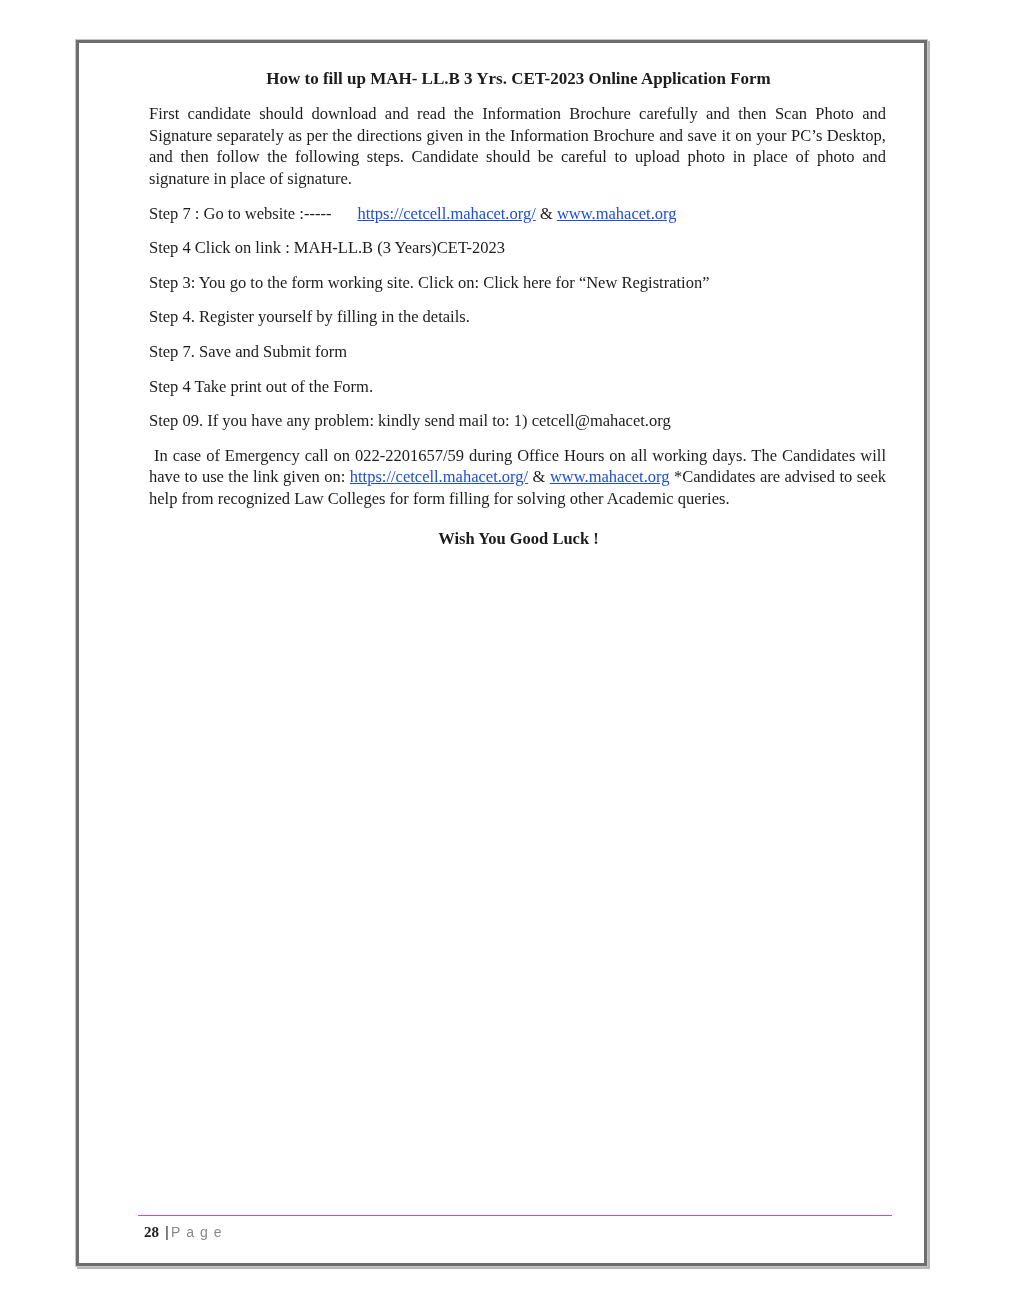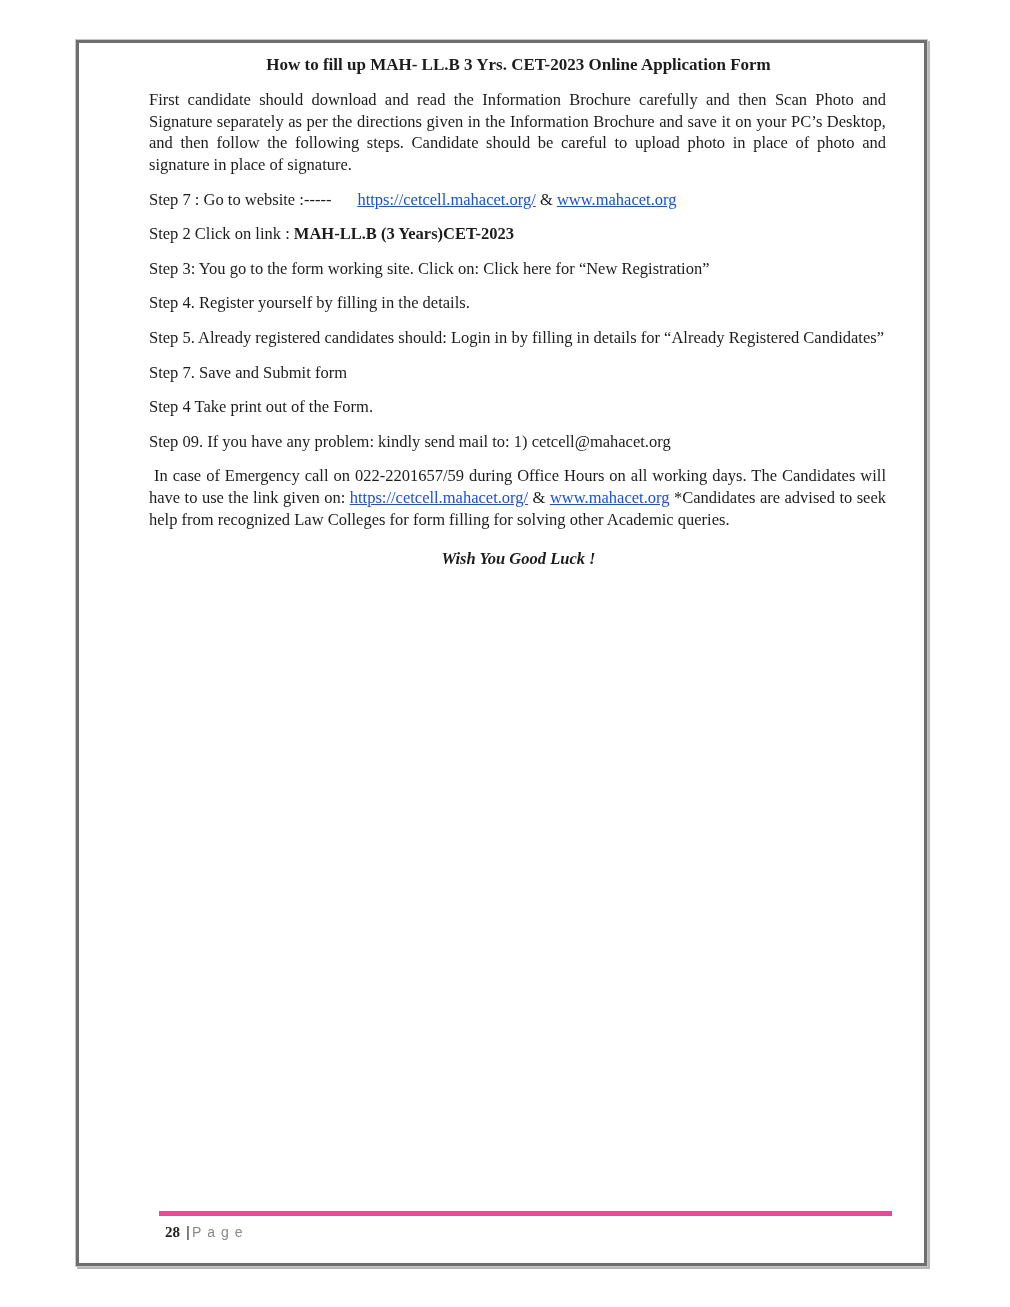--- a/index.html
+++ b/index.html
@@ -24,21 +24,21 @@
     box-sizing: border-box;
     border: 3px solid #6e6e6e;
     box-shadow: 0 0 0 1px #c6c6c6, 2px 2px 0 1px #b8b8b8;
     background: #ffffff;
   }
   .content {
     position: absolute;
     left: 0;
     top: 0;
     right: 0;
-    padding: 11px 36px 0 70px;
+    padding: 25px 36px 0 70px;
     box-sizing: border-box;
   }
   .doc-title {
     font-size: 17px;
     font-weight: bold;
     text-align: center;
     margin: 0 0 13px 0;
     line-height: 1.3;
   }
   .para {
@@ -51,34 +51,33 @@
     font-size: 16.5px;
     line-height: 1.31;
     margin: 0 0 13px 0;
   }
   a.doc-link {
     color: #1d4ed8;
     text-decoration: underline;
     cursor: pointer;
   }
   .gap-left { margin-left: 26px; }
-  .bold { font-weight: bold; }
+  .bold { font-weight: normal; }
   .good-luck {
     font-size: 16.5px;
     font-weight: bold;
     text-align: center;
     margin: 19px 0 0 0;
-    font-style: italic;
   }
   .footer {
     position: absolute;
-    left: 80px;
+    left: 59px;
     right: 32px;
     bottom: 22px;
-    border-top: 5px solid #ec4899;
+    border-top: 1px solid #ec4899;
     padding: 7px 0 0 6px;
     font-size: 15px;
   }
   .pg-num {
     font-weight: bold;
     color: #222222;
     font-family: "Liberation Serif", serif;
   }
   .pg-sep {
     color: #333333;
@@ -104,26 +103,25 @@
 
       <p class="para justify">First candidate should download and read the Information Brochure carefully and then Scan Photo and Signature separately as per the directions given in the Information Brochure and save it on your PC’s Desktop, and then follow the following steps. Candidate should be careful to upload photo in place of photo and signature in place of signature.</p>
 
       <p class="step">
         <span>Step 7 : Go to website :-----</span><a class="doc-link gap-left">https://cetcell.mahacet.org/</a>
         <span>&amp;</span>
         <a class="doc-link">www.mahacet.org</a>
       </p>
 
       <p class="step">
-        <span>Step 2 Click on link : </span><span class="bold">MAH-LL.B (3 Years)CET-2023</span>
+        <span>Step 4 Click on link : </span><span class="bold">MAH-LL.B (3 Years)CET-2023</span>
       </p>
 
       <p class="step">Step 3: You go to the form working site. Click on: Click here for “New Registration”</p>
       <p class="step">Step 4. Register yourself by filling in the details.</p>
-      <p class="step">Step 5. Already registered candidates should: Login in by filling in details for “Already Registered Candidates”</p>
       <p class="step">Step 7. Save and Submit form</p>
       <p class="step">Step 4 Take print out of the Form.</p>
       <p class="step">Step 09. If you have any problem: kindly send mail to: 1) cetcell@mahacet.org</p>
 
       <p class="para justify">
         <span>&nbsp;In case of Emergency call on 022-2201657/59 during Office Hours on all working days. The Candidates will have to use the link given on: </span><a class="doc-link">https://cetcell.mahacet.org/</a><span> &amp; </span><a class="doc-link">www.mahacet.org</a><span> *Candidates are advised to seek help from recognized Law Colleges for form filling for solving other Academic queries.</span>
       </p>
 
       <p class="good-luck">Wish You Good Luck !</p>
 

